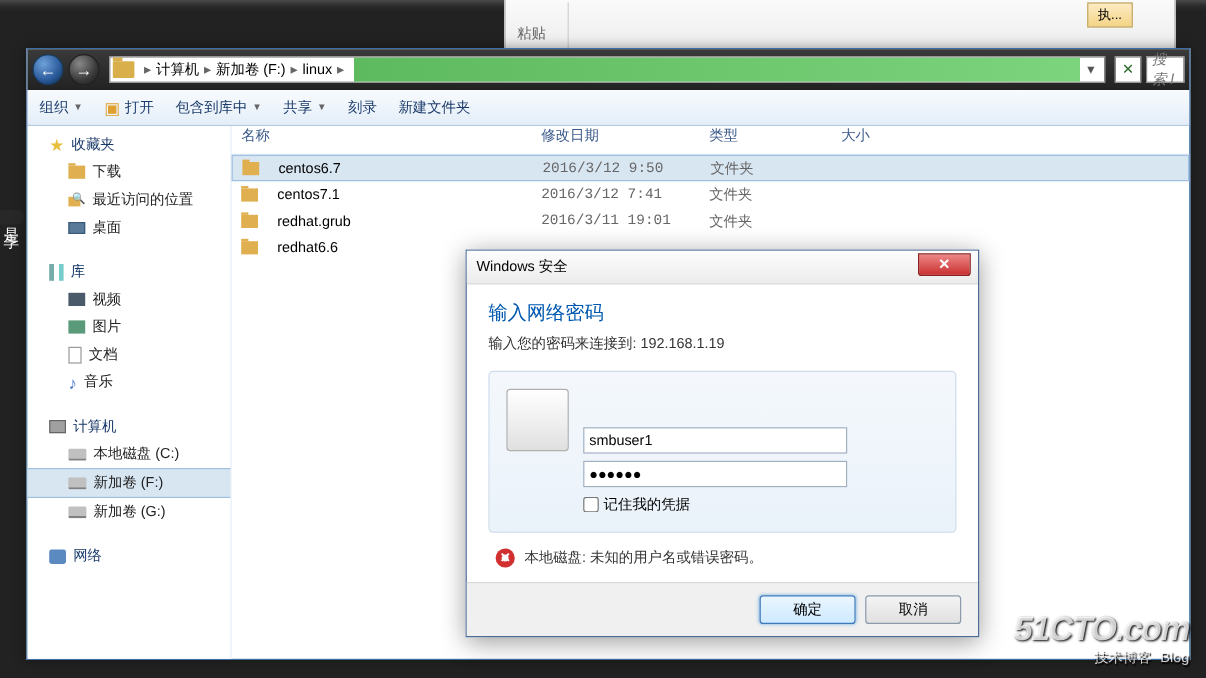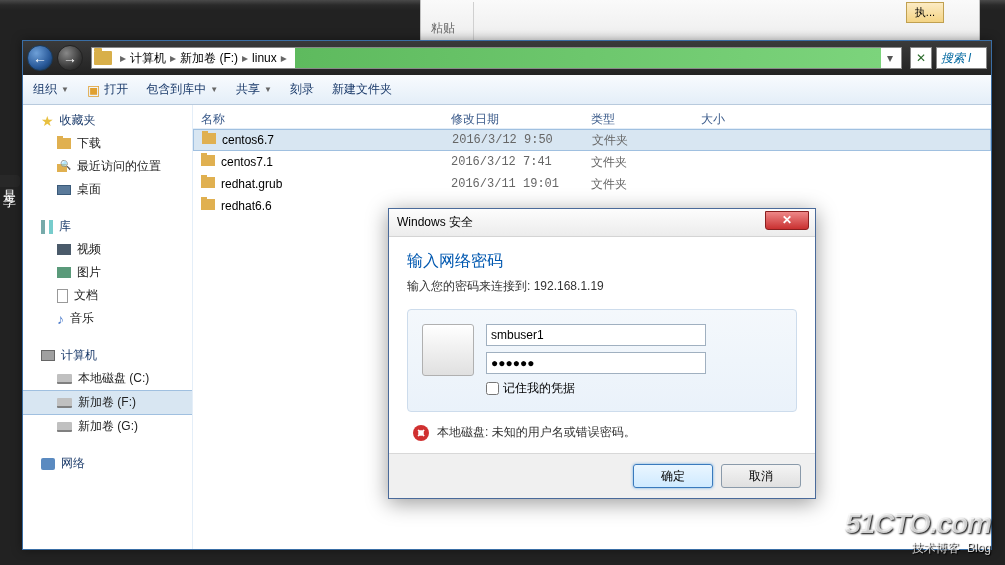--- a/index.html
+++ b/index.html
@@ -21,21 +21,21 @@
     .navbar { height: 34px; background: linear-gradient(#3a3a3a, #222); display: flex; align-items: center; padding: 0 4px; gap: 4px; }
     .nav-btn { width: 26px; height: 26px; border-radius: 50%; background: radial-gradient(circle at 35% 30%, #6ea0d8, #2a5a9a 60%, #0a2a4a); border: 1px solid #1a3a5a; display:flex; align-items:center; justify-content:center; color:#fff; font-size:14px;}
     .nav-btn.fwd { background: radial-gradient(circle at 35% 30%, #888, #3a3a3a 60%, #1a1a1a); border-color:#222;}
     .addr-bar { flex: 1; height: 22px; background: #fff; border: 1px solid #888; display: flex; align-items: center; padding: 0 2px; margin: 0 4px; }
     .addr-folder { width: 18px; height: 14px; background: #d8af4a; margin-right: 4px; border-radius:1px; position:relative;}
     .addr-folder:before{content:'';position:absolute;top:-3px;left:0;width:8px;height:3px;background:#d8af4a;border-radius:1px 1px 0 0;}
     .addr-bar .chev { color: #666; margin: 0 4px; }
     .addr-green { flex: 1; height: 100%; background: linear-gradient(to right, #5eba5e, #7cd47c); margin-left:4px;}
     .addr-drop { width:18px; text-align:center; color:#555;}
     .addr-refresh { width: 22px; height: 22px; background: #fff; border: 1px solid #888; display:flex; align-items:center; justify-content:center; color:#2a6a2a;}
-    .search-box { width: 51px; height: 22px; background: #fff; border: 1px solid #888; display: flex; align-items: center; padding: 0 4px; color: #0369a1; font-style: italic;}
+    .search-box { width: 32px; height: 22px; background: #fff; border: 1px solid #888; display: flex; align-items: center; padding: 0 4px; color: #737373; font-style: italic;}
     
     
     .toolbar { height: 30px; background: linear-gradient(#f8fbfe, #e4eef8); border-bottom: 1px solid #b8cadd; display: flex; align-items: center; padding: 8px 10px; gap: 18px; color: #1a3a6a; }
     .toolbar .tb-item { display: flex; align-items: center; gap: 4px; }
     .drop-arrow { color: #666; font-size: 8px; }
     .ico-open { color: #e0a030; font-size: 14px;}
     
     
     .explorer-body { display: flex; height: calc(100% - 64px); }
     .sidebar { width: 170px; border-right: 1px solid #e4eef8; background:#fff; padding: 4px 0; }
@@ -53,38 +53,38 @@
     .film-ico{width:14px;height:11px;background:#4a5a6a;display:inline-block;}
     .pic-ico{width:14px;height:11px;background:#5a9a7a;display:inline-block;}
     .doc-ico{width:11px;height:14px;background:#fff;border:1px solid #999;display:inline-block;}
     .mus-ico{color:#4a7aca;font-size:14px;}
     .desk-ico{width:14px;height:10px;background:#5a7a9a;display:inline-block;border:1px solid #3a5a7a;}
     .recent-ico{width:14px;height:12px;display:inline-block;position:relative;}
     .recent-ico:before{content:'';position:absolute;top:3px;left:0;width:10px;height:8px;background:#e0b050;}
     .recent-ico:after{content:'🔍';position:absolute;font-size:9px;left:3px;top:-1px;}
 
     .content { flex: 1; padding: 0; }
-    .col-headers { display: flex; border-bottom: 1px solid #e4eef8; height: 24px; align-items: flex-end; color: #3a5a8a; }
+    .col-headers { display: flex; border-bottom: 1px solid #e4eef8; height: 24px; align-items: flex-start; color: #3a5a8a; }
     .col-headers > div { padding: 0 8px; }
     .c-name { width: 250px; } .c-date { width: 140px; font-family: Liberation Mono, monospace; } .c-type { width: 110px; } .c-size { width: 80px; }
     .file-row { display: flex; align-items: center; height: 22px; }
     .file-row.sel { background: #d8e6f2; border: 1px solid #a0c0e0; }
-    .file-row .c-name { display: flex; align-items: flex-start; gap: 6px; padding-left: 8px;}
+    .file-row .c-name { display: flex; align-items: center; gap: 16px; padding-left: 8px;}
     .file-row .c-date, .file-row .c-type, .file-row .c-size { color: #666; padding: 0 8px; }
     
     
     .dialog { position: absolute; left: 388px; top: 208px; width: 428px; background: #fff; border: 1px solid #4a6a9a; box-shadow: 0 4px 20px rgba(0,0,0,0.4); }
     .dlg-title { height: 28px; background: linear-gradient(#fdfdfd, #ececec); border-bottom: 1px solid #d4d4d4; display: flex; align-items: center; padding: 0 8px; }
     .dlg-close { position: absolute; right: 6px; top: 2px; width: 44px; height: 19px; background: linear-gradient(#e88,#c93030); border: 1px solid #8a2020; border-radius: 0 0 3px 3px; color: #fff; text-align: center; font-weight: bold; line-height:16px;}
     .dlg-body { padding: 14px 18px 12px; }
     .dlg-heading { color: #0058b0; font-size: 16px; margin-bottom: 6px; }
     .dlg-sub { color: #333; margin-bottom: 14px; }
     .cred-box { border: 1px solid #cddcec; border-radius: 4px; padding: 14px; background: linear-gradient(#f4f8fc, #eaf2fa); display:flex; gap:12px; align-items:flex-start;}
     .avatar { width: 52px; height: 52px; background: linear-gradient(#fff,#e0e0e0); border: 1px solid #b0b0b0; border-radius: 3px; flex-shrink:0;}
-    .cred-fields { flex:1; }
+    .cred-fields { flex:1;margin-top:32px; }
     .cred-input { width: 220px; height: 22px; border: 1px solid #a0b0c0; background: #fff; padding: 0 4px; margin-bottom: 6px; display: block; font-size:12px;}
     .domain-line { font-size: 11px; margin: 2px 0 4px; }
     .remember { display: flex; align-items: center; gap: 4px; font-size: 11px; }
     .error-line { display:flex; align-items:center; gap:8px; margin-top: 12px; padding-left: 6px; color: #333; }
     .error-ico { width:16px; height:16px; background: radial-gradient(circle,#fff 20%,#d03030 30%); border-radius:50%; color:#fff; text-align:center; line-height:16px; font-weight:bold; font-size:11px;}
     .dlg-buttons { background: #f0f0f0; border-top: 1px solid #d8d8d8; padding: 10px 14px; display: flex; justify-content: flex-end; gap: 8px; }
     .dlg-btn { min-width: 80px; height: 24px; border: 1px solid #8a9aaa; background: linear-gradient(#f4f4f4,#e0e0e0); border-radius: 3px; }
     .dlg-btn.default { border: 1px solid #3a7abd; box-shadow: 0 0 3px #6aaae0; background: linear-gradient(#eaf6ff,#cfeaff);}
     
     

